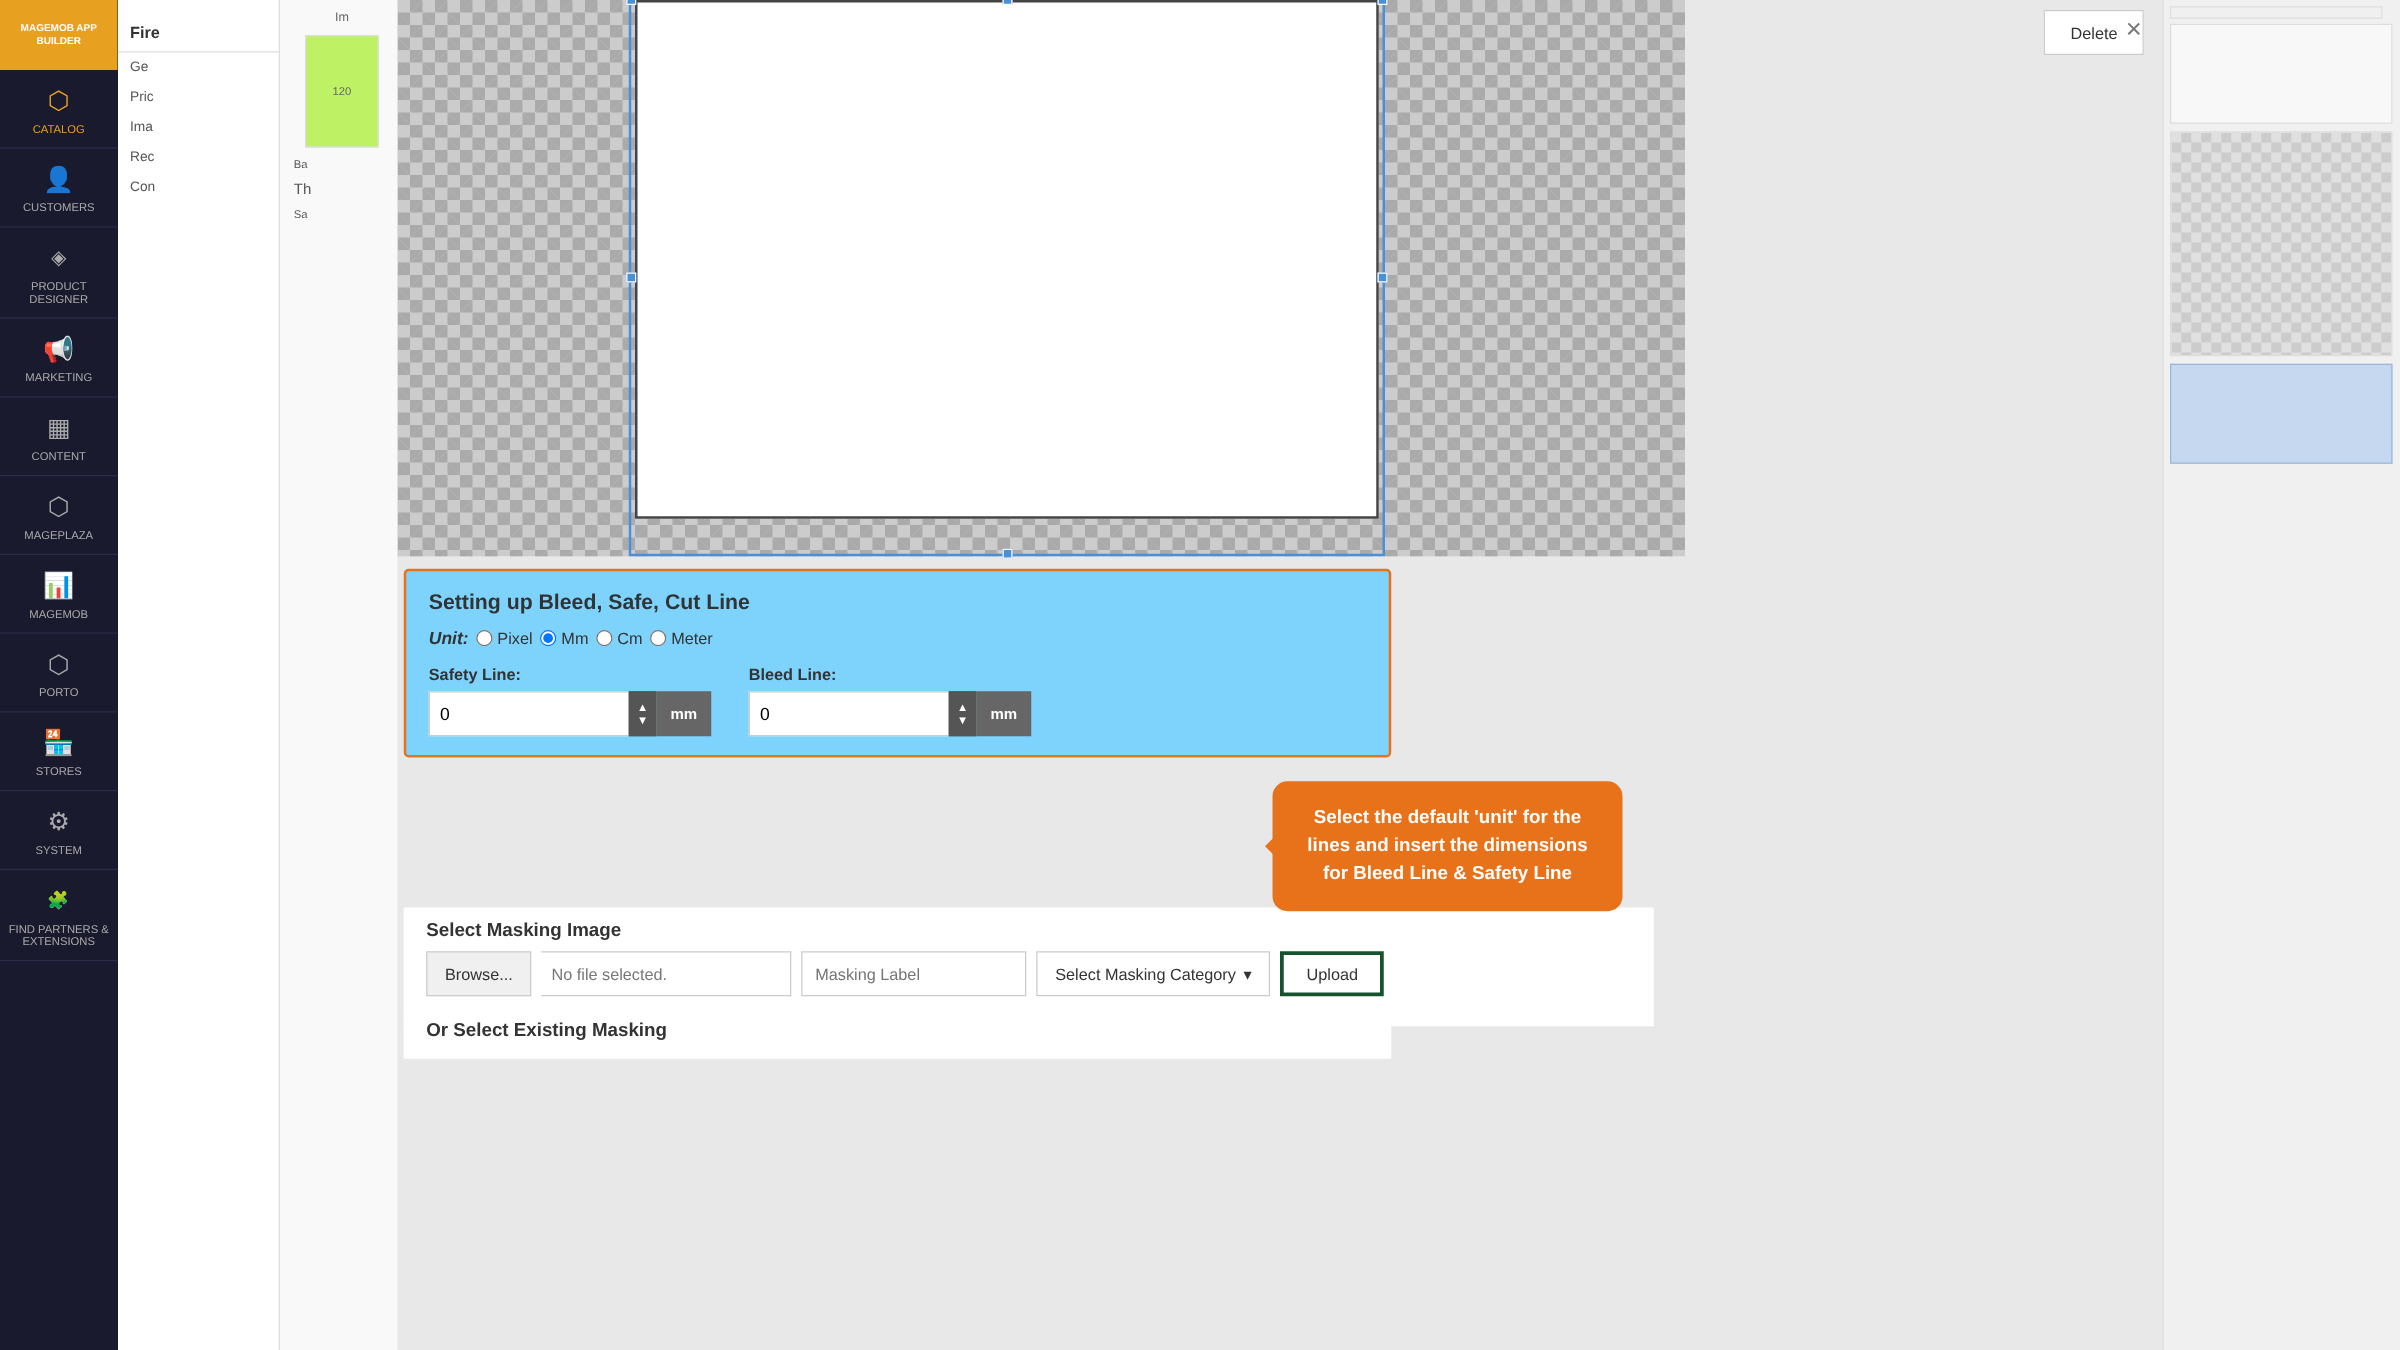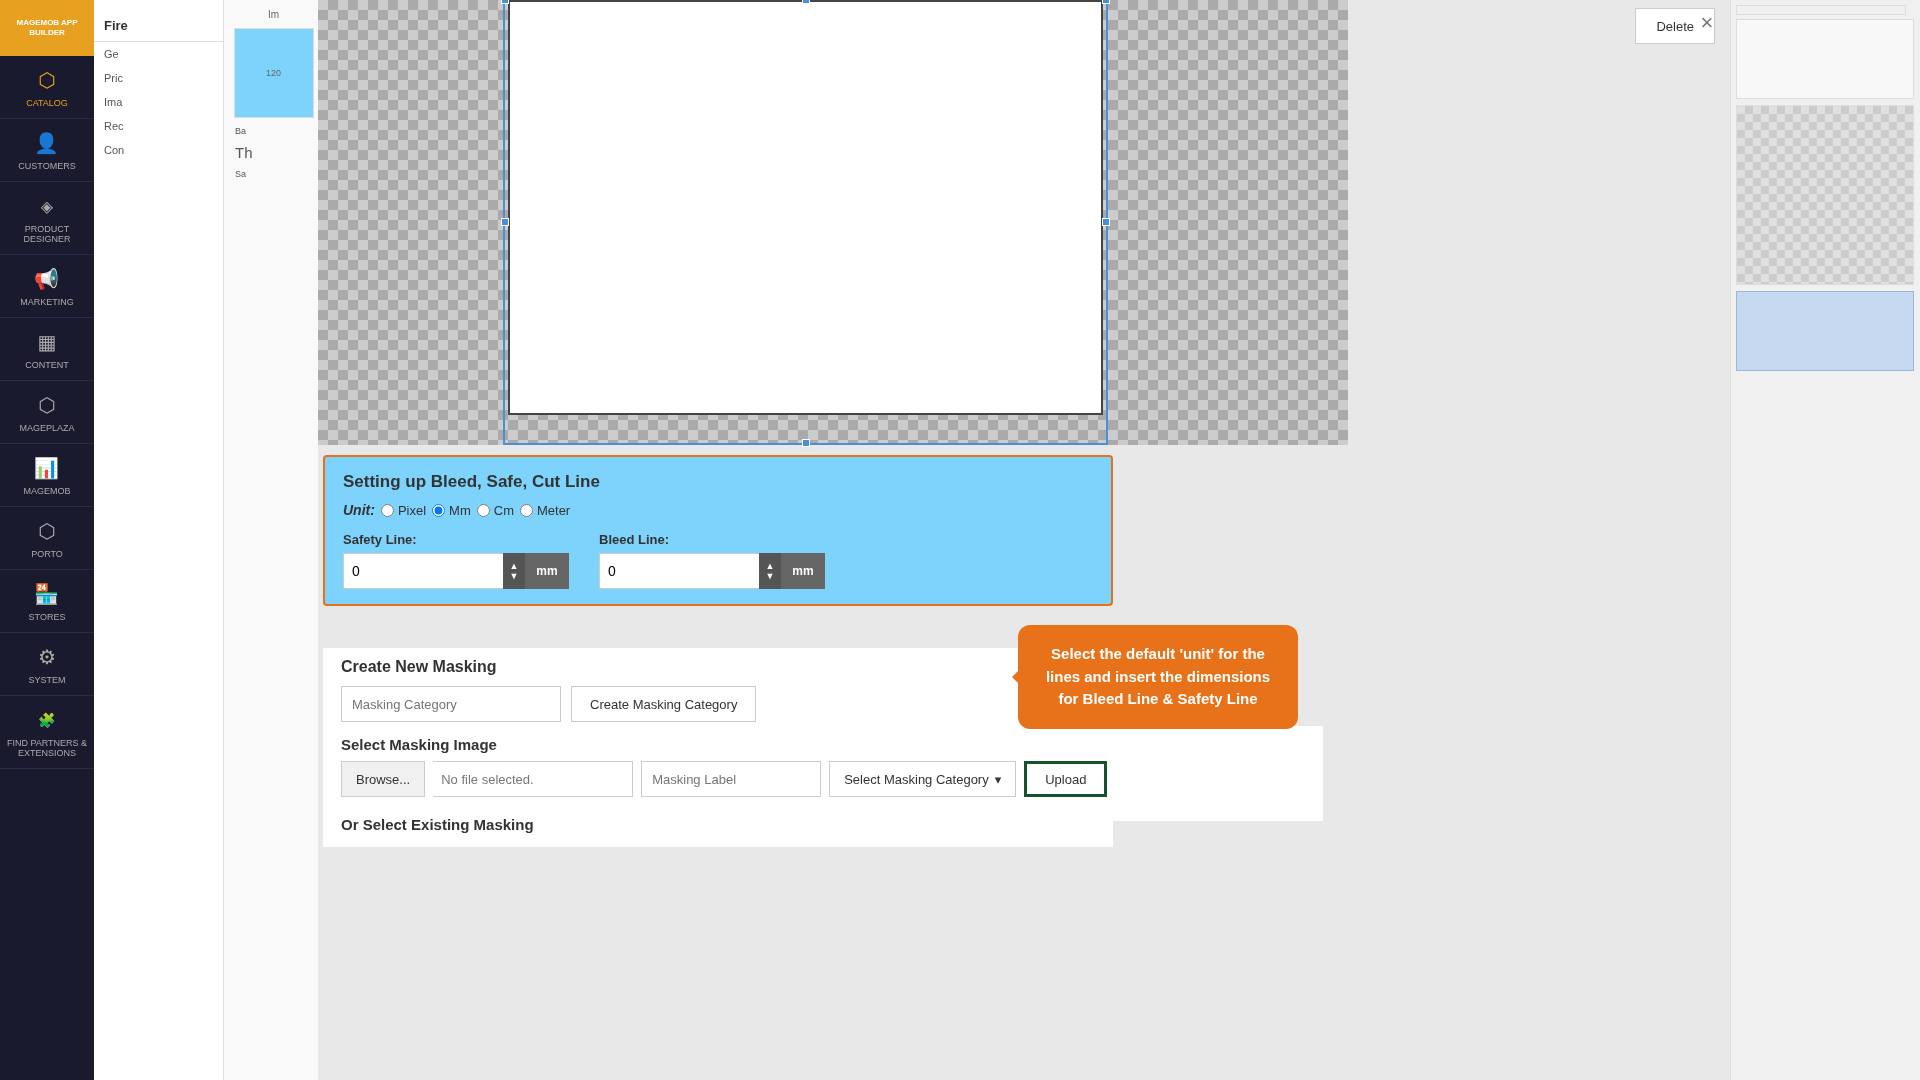--- a/index.html
+++ b/index.html
@@ -377,23 +377,23 @@
       margin-bottom: 6px;
       position: relative;
     }
     .right-card-blue {
       background: #c5d8f0;
       border: 1px solid #99b8d8;
     }
 
     
     .thumb-item {
-      width: 80px;
+      width: 59px;
       height: 90px;
-      background: #7dd3fc;
+      background: #bef264;
       margin: 4px auto;
       border: 1px solid #ddd;
       display: flex;
       align-items: center;
       justify-content: center;
       font-size: 10px;
       color: #888;
     }
   </style>
 </head>
@@ -472,21 +472,21 @@
       <span>Con</span>
     </div>
   </div>
 
   <div class="product-panel">
     <div style="font-size:10px; color:#666; text-align:center; padding:4px;">Im</div>
     <div class="thumb-item checker">
       <span style="font-size:9px; color:#666;">120</span>
     </div>
     <div style="font-size:9px; color:#555; padding:4px 6px;">Ba</div>
-    <div style="font-size:15px; color:#555; padding:4px 6px;">Th</div>
+    <div style="font-size:12px; color:#555; padding:4px 6px;">Th</div>
     <div style="font-size:9px; color:#555; padding:4px 6px;">Sa</div>
   </div>
 
   <div class="canvas-area" style="left:224px;">
 
     <div class="checker" style="position:absolute; left:0; top:0; width:1030px; height:445px;">
 
       <div style="position:absolute; left:190px; top:0; width:595px; height:415px; background:white; border:2px solid #444;"></div>
 
       <div style="position:absolute; left:185px; top:-2px; width:605px; height:447px; border:2px solid #4a90d9; pointer-events:none;">
@@ -554,27 +554,20 @@
             <div class="line-spinner">
               <span>▲</span>
                 <span>▼</span>
             </div>
             <div class="line-unit-badge">mm</div>
           </div>
         </div>
       </div>
     </div>
 
-    <div style="position:absolute; left:5px; top:648px; z-index:20; background:white; padding:10px 18px; width:790px;">
-      <div class="masking-title">Create New Masking</div>
-      <div class="masking-row">
-        <input class="masking-input" type="text" placeholder="Masking Category" style="">
-        <button class="create-masking-btn">Create Masking Category</button>
-      </div>
-    </div>
 
     <div style="position:absolute; left:5px; top:726px; z-index:20; background:white; padding:10px 18px; width:1000px;">
       <div class="masking-image-title">Select Masking Image</div>
       <div class="masking-image-row">
         <button class="browse-btn">Browse...</button>
         <div class="no-file-text">No file selected.</div>
         <input class="masking-label-input" type="text" placeholder="Masking Label" style="">
         <button class="select-category-btn">
           <span>Select Masking Category</span>
           <span>▾</span>

